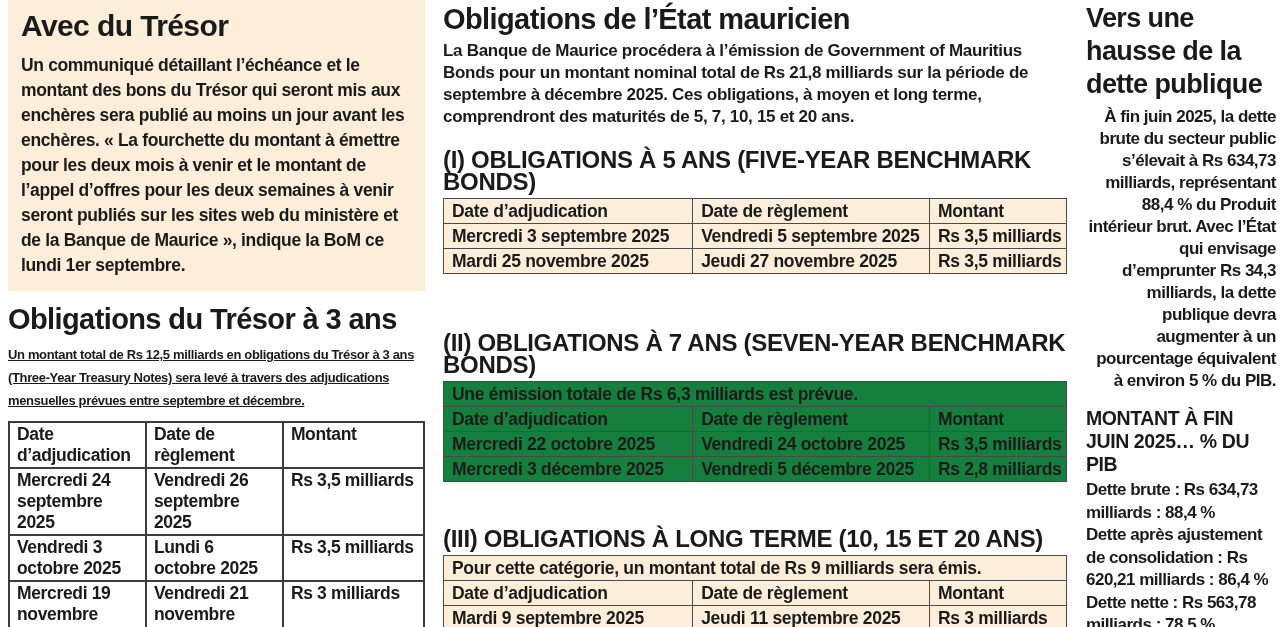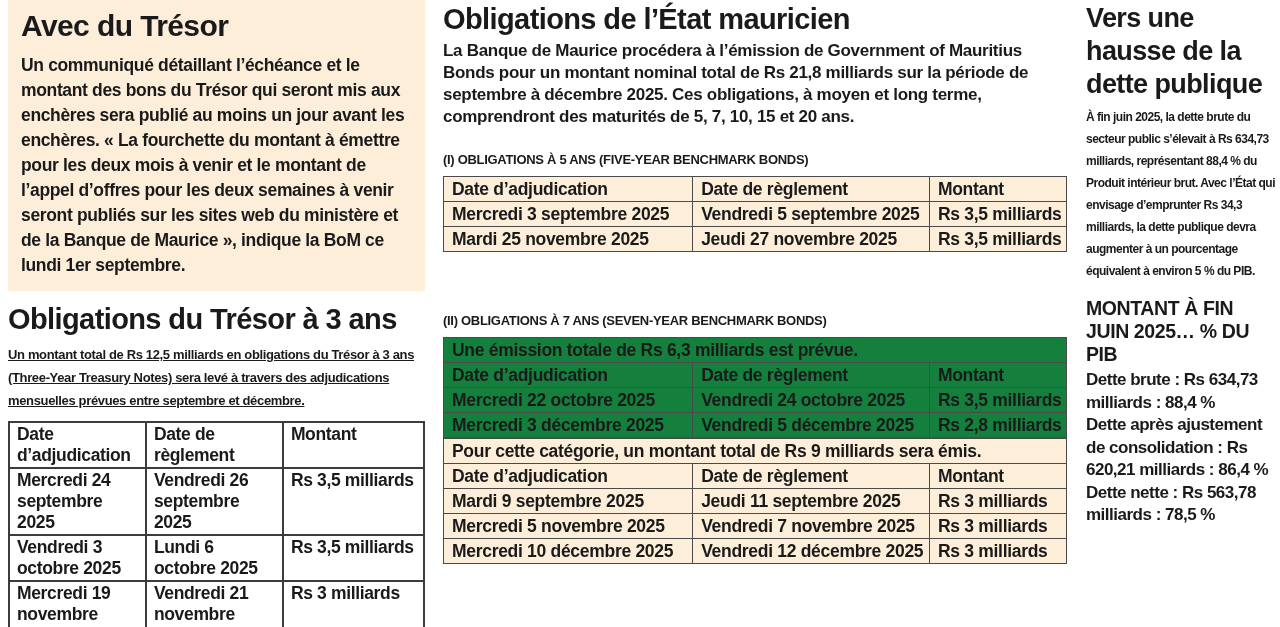--- a/index.html
+++ b/index.html
@@ -18,31 +18,31 @@
   .left-title{font-size:29px;line-height:32px;margin:2px 0 8px 0;letter-spacing:-0.6px;}
   .left-body{font-size:13px;line-height:23px;letter-spacing:-0.35px;margin:0 0 9px 0;text-decoration:underline;}
 
   table{border-collapse:collapse;width:100%;table-layout:fixed;}
   .tbl-left td{border:2px solid #3c3c3c;padding:1px 7px;font-size:17.5px;line-height:21px;
                letter-spacing:-0.35px;vertical-align:top;background:#ffffff;}
 
   
   .mid-title{font-size:29px;line-height:32px;margin:3px 0 5px 0;letter-spacing:-0.6px;}
   .mid-intro{font-size:17px;line-height:22px;letter-spacing:-0.3px;margin:0 0 21px 0;}
-  .sec-heading{font-size:13px;line-height:22px;margin:0 0 5px 0;letter-spacing:-0.3px;}
+  .sec-heading{font-size:24px;line-height:22px;margin:0 0 5px 0;letter-spacing:-0.3px;}
   .sec-heading.gap1{margin-top:58px;}
   .sec-heading.gap2{margin-top:46px;}
   .tbl-mid td{border:1.5px solid #4a4a4a;padding:2px 8px;font-size:17.5px;line-height:20px;
               letter-spacing:-0.3px;vertical-align:middle;white-space:nowrap;overflow:hidden;}
   .tbl-cream td{background:#fdeeda;}
   .tbl-white td{background:#15803d;}
 
   
   .right-title{font-size:27px;line-height:33px;margin:2px 0 5px 0;letter-spacing:-0.6px;}
-  .right-body{font-size:12px;line-height:22px;letter-spacing:-0.5px;margin:0 0 15px 0;}
+  .right-body{font-size:17px;line-height:22px;letter-spacing:-0.5px;margin:0 0 15px 0;text-align:right;}
   .right-subheading{font-size:19.5px;line-height:23px;margin:0 0 3px 0;letter-spacing:-0.4px;}
   .right-stats{font-size:17px;line-height:22.5px;letter-spacing:-0.5px;}
   .right-stats .stat{margin:0;}
 </style>
 </head>
 <body>
 
 <div class="page">
 
   <div class="col col-left">
@@ -138,20 +138,21 @@
           <td>Rs 3,5 milliards</td>
         </tr>
         <tr>
           <td>Mercredi 3 décembre 2025</td>
           <td>Vendredi 5 décembre 2025</td>
           <td>Rs 2,8 milliards</td>
         </tr>
       </tbody>
     </table>
 
+    <h2 class="sec-heading gap2">(III) OBLIGATIONS À LONG TERME (10, 15 ET 20 ANS)</h2>
     <table class="tbl-mid tbl-cream">
       <colgroup>
           <col style="width:40%">
           <col style="width:38%">
           <col style="width:22%">
         </colgroup>
       <tbody>
         <tr>
           <td colspan="3">Pour cette catégorie, un montant total de Rs 9 milliards sera émis.</td>
         </tr>

